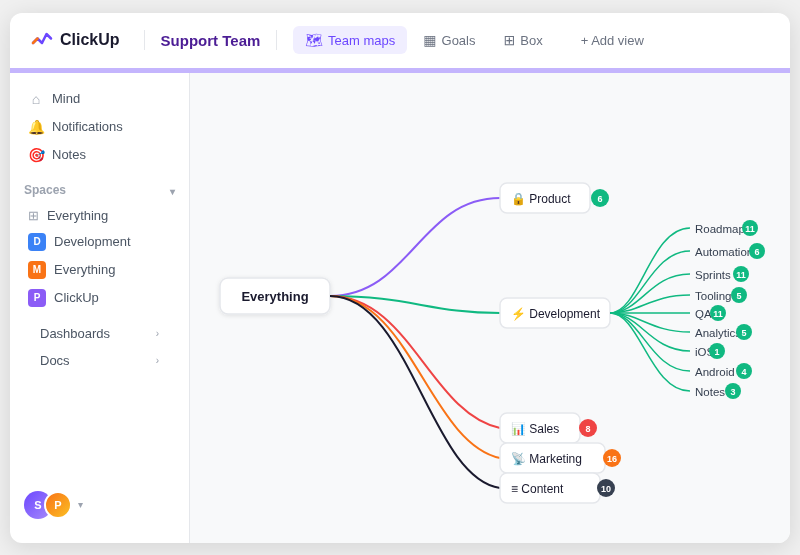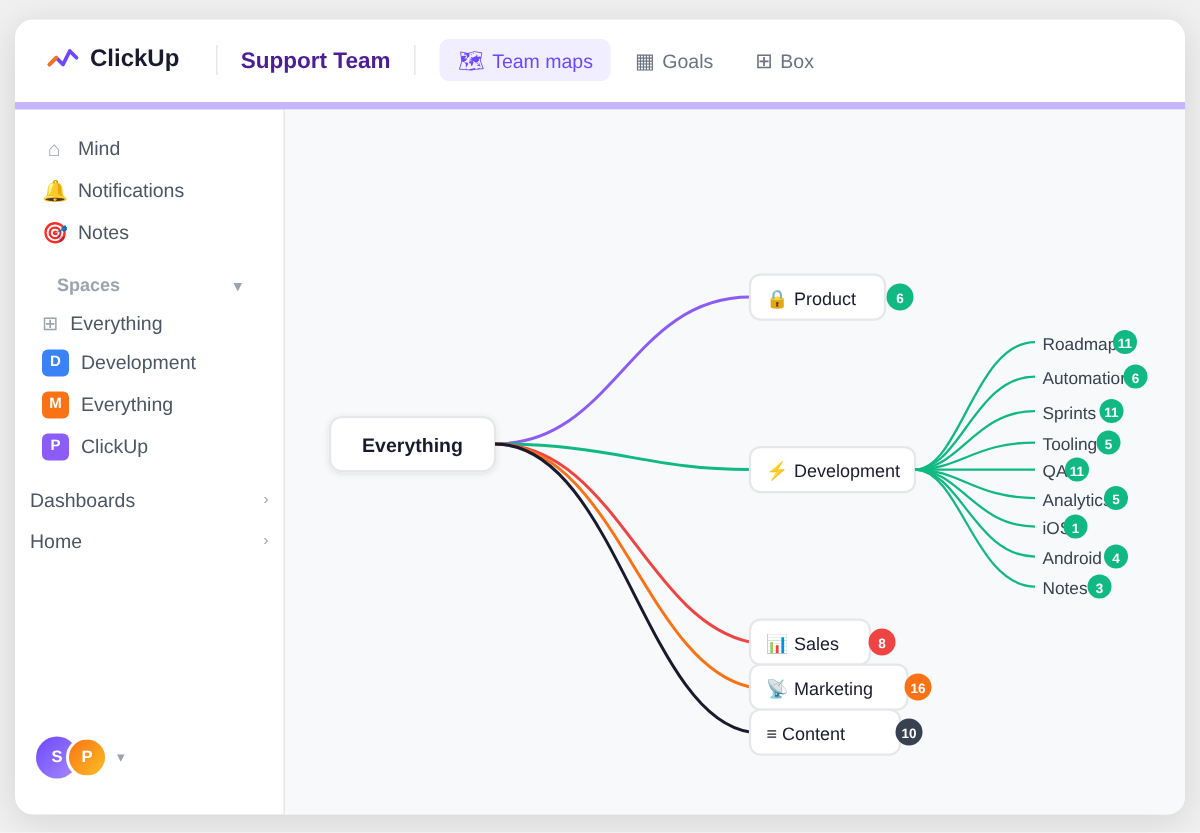--- a/index.html
+++ b/index.html
@@ -13,24 +13,24 @@
     .nav-tabs { display: flex; align-items: center; gap: 4px; }
     .nav-tab { display: flex; align-items: center; gap: 5px; padding: 6px 12px; border-radius: 6px; font-size: 13px; color: #6b7280; cursor: pointer; }
     .nav-tab.active { background: #f0eeff; color: #6c47ff; font-weight: 500; }
     .nav-tab-icon { font-size: 14px; }
     .add-view { display: flex; align-items: center; gap: 4px; padding: 6px 10px; font-size: 13px; color: #6b7280; cursor: pointer; border-radius: 6px; }
     .main-content { display: flex; flex: 1; overflow: hidden; }
     .sidebar { width: 180px; border-right: 1px solid #e5e7eb; display: flex; flex-direction: column; padding: 12px 0; flex-shrink: 0; }
     .sidebar-nav { padding: 0 8px; }
     .sidebar-item { display: flex; align-items: center; gap: 8px; padding: 6px 10px; border-radius: 6px; font-size: 13px; color: #4b5563; cursor: pointer; }
     .sidebar-item-icon { font-size: 14px; color: #9ca3af; width: 16px; text-align: center; }
-    .sidebar-section-header { display: flex; align-items: flex-end; justify-content: space-between; padding: 6px 28px; font-size: 12px; font-weight: 600; color: #9ca3af; margin-top: 8px; cursor: pointer; }
+    .sidebar-section-header { display: flex; align-items: flex-end; justify-content: space-between; padding: 6px 14px; font-size: 12px; font-weight: 600; color: #9ca3af; margin-top: 8px; cursor: pointer; }
     .space-item { display: flex; align-items: center; gap: 8px; padding: 5px 10px; border-radius: 6px; font-size: 13px; color: #4b5563; cursor: pointer; }
     .space-badge { width: 18px; height: 18px; border-radius: 4px; display: flex; align-items: center; justify-content: center; font-size: 10px; font-weight: 700; color: white; flex-shrink: 0; }
-    .sidebar-bottom-section { padding: 0 0; margin-top: 8px; }
+    .sidebar-bottom-section { padding: 0 20px; margin-top: 8px; }
     .sidebar-expandable { display: flex; align-items: center; justify-content: space-between; padding: 6px 10px; border-radius: 6px; font-size: 13px; color: #4b5563; cursor: pointer; }
     .sidebar-footer { margin-top: auto; padding: 12px 14px; display: flex; align-items: center; gap: 6px; }
     .avatar { width: 28px; height: 28px; border-radius: 50%; overflow: hidden; }
     .avatar-s { background: linear-gradient(135deg, #6c47ff, #a78bfa); display: flex; align-items: center; justify-content: center; font-size: 11px; font-weight: 700; color: white; }
     .avatar-p { background: linear-gradient(135deg, #f97316, #fbbf24); display: flex; align-items: center; justify-content: center; font-size: 11px; font-weight: 700; color: white; }
     .avatar-group { display: flex; }
     .avatar-group .avatar:last-child { margin-left: -8px; border: 2px solid white; }
     .chevron-down { font-size: 10px; color: #9ca3af; }
     .canvas-area { flex: 1; background: #f8f9fa; position: relative; overflow: hidden; display: flex; align-items: center; justify-content: center; }
     .mind-map-svg { width: 100%; height: 100%; }
@@ -58,20 +58,23 @@
       </div>
       <div class="nav-tab">
         <span class="nav-tab-icon">▦</span>
         <span>Goals</span>
       </div>
       <div class="nav-tab">
         <span class="nav-tab-icon">⊞</span>
         <span>Box</span>
       </div>
     </div>
+    <div class="add-view">
+      <span>+ Add view</span>
+    </div>
   </div>
 
   <div class="main-content">
 
     <div class="sidebar">
       <div class="sidebar-nav">
         <div class="sidebar-item">
           <span class="sidebar-item-icon">⌂</span>
           <span>Mind</span>
         </div>
@@ -108,21 +111,21 @@
           <span>ClickUp</span>
         </div>
       </div>
 
       <div class="sidebar-bottom-section">
         <div class="sidebar-expandable">
           <span>Dashboards</span>
           <span class="chevron-down">›</span>
         </div>
         <div class="sidebar-expandable">
-          <span>Home</span>
+          <span>Docs</span>
           <span class="chevron-down">›</span>
         </div>
       </div>
 
       <div class="sidebar-footer">
         <div class="avatar-group">
           <div class="avatar avatar-s">S</div>
           <div class="avatar avatar-p" style="margin-left:-8px; border:2px solid white; border-radius:50%;">P</div>
         </div>
         <span class="chevron-down">▾</span>

